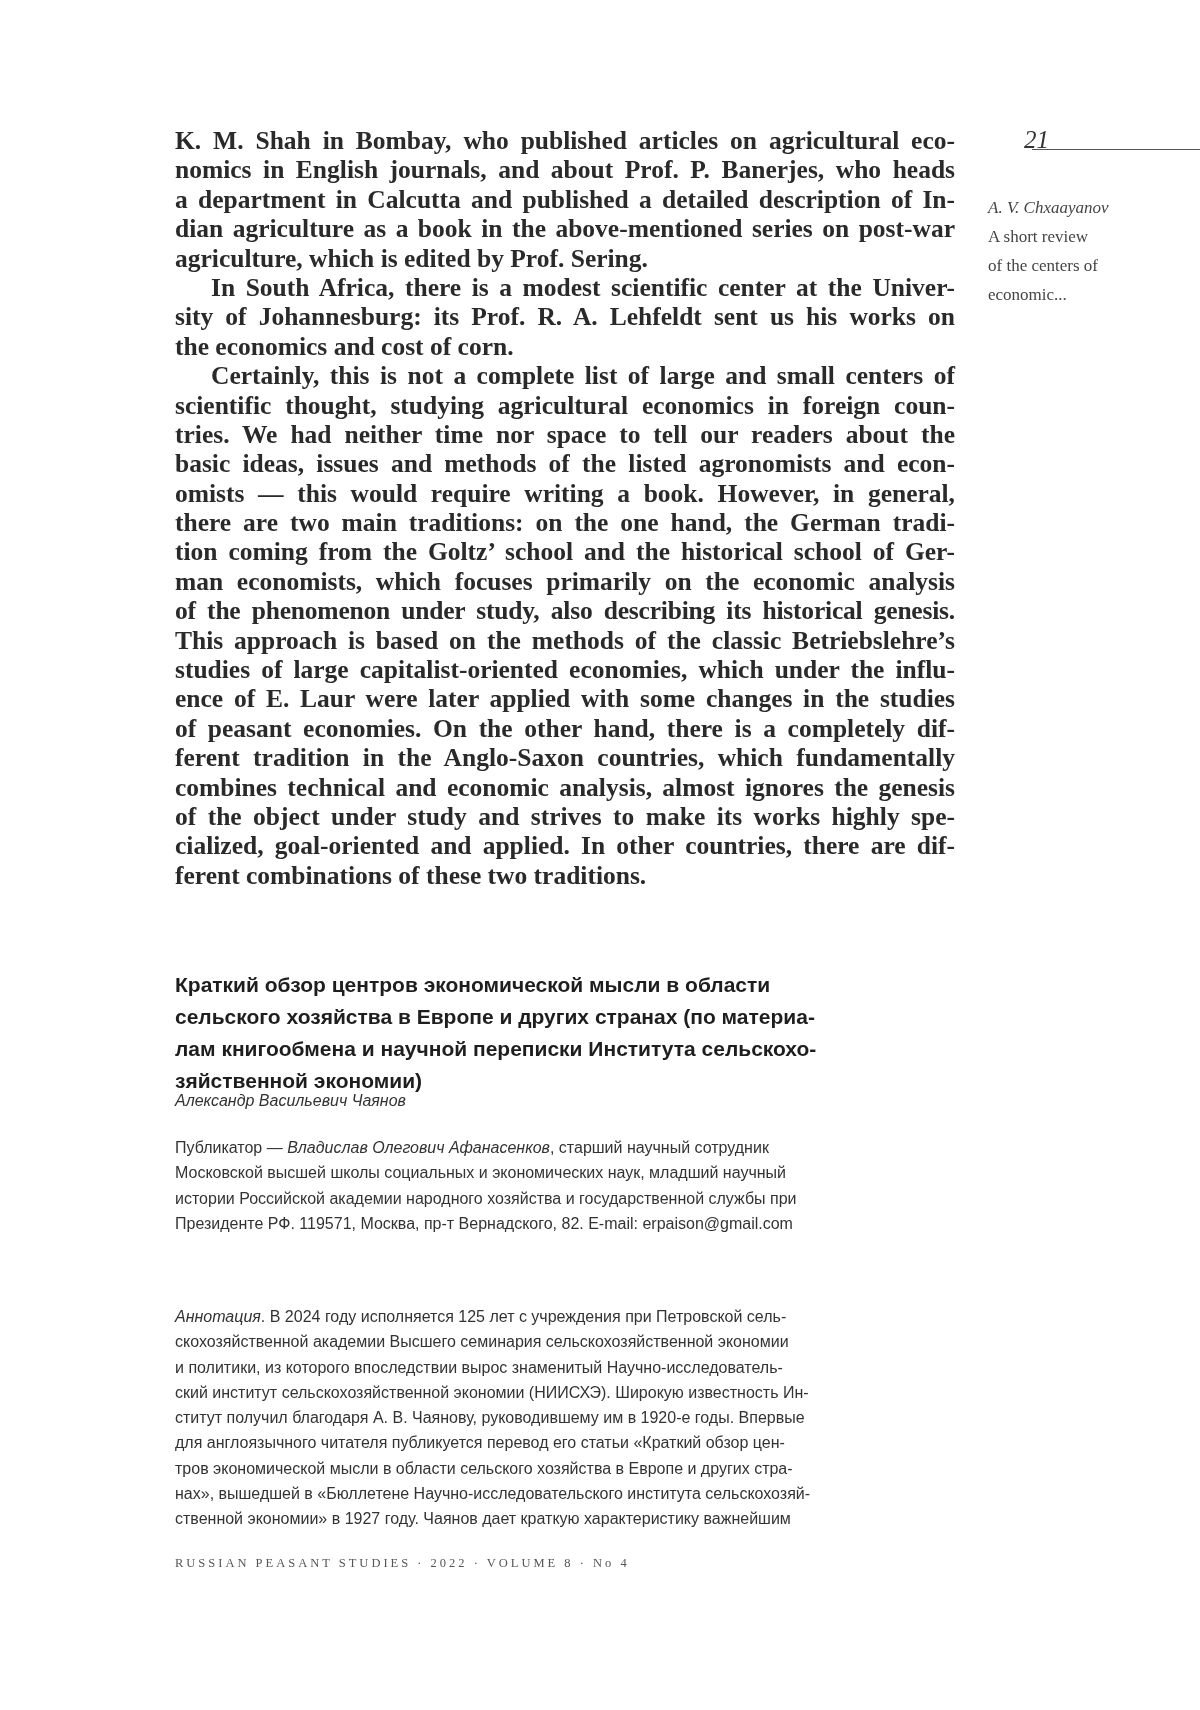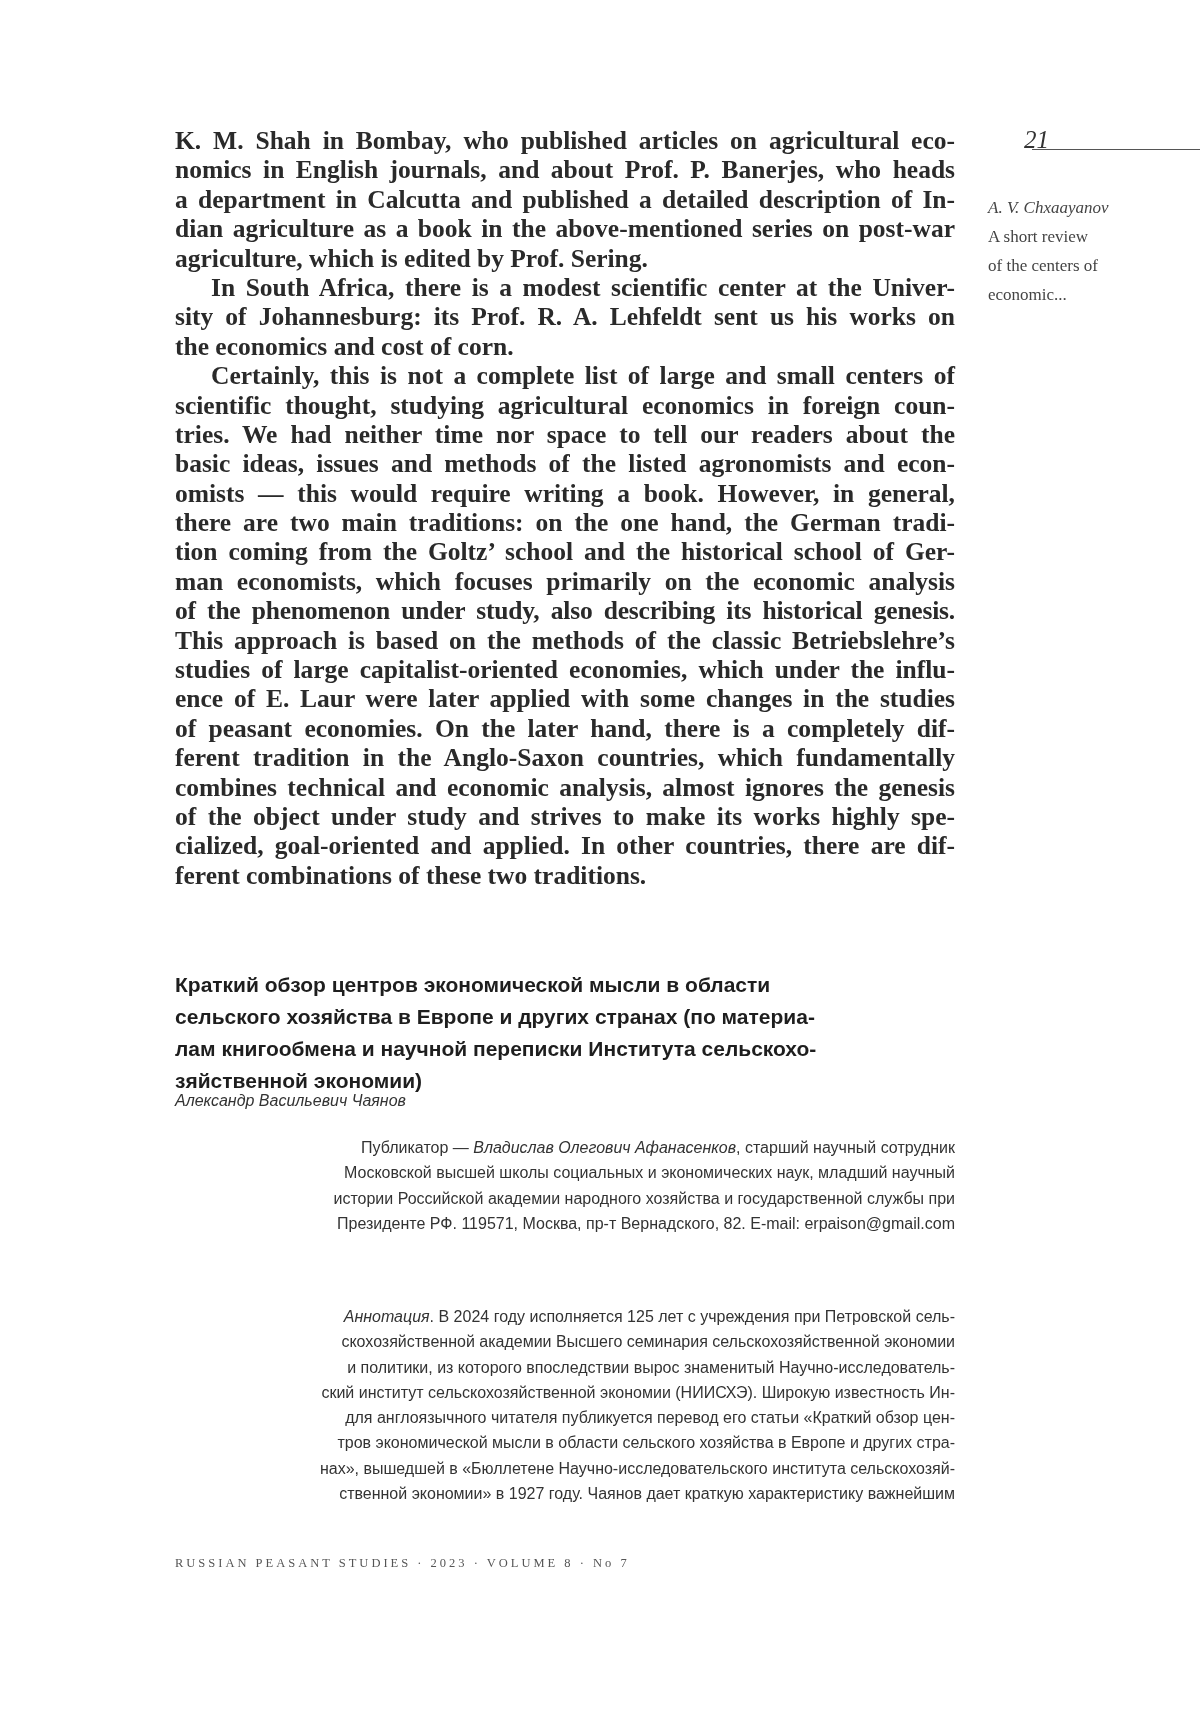--- a/index.html
+++ b/index.html
@@ -40,21 +40,21 @@
 
   .ru-author {
     position: absolute; left: 175px; top: 1092px;
     font-family: "Liberation Sans", "DejaVu Sans", sans-serif;
     font-style: italic; font-size: 16px; color: #333;
   }
 
   .ru-block {
     position: absolute; left: 175px; width: 780px;
     font-family: "Liberation Sans", "DejaVu Sans", sans-serif;
-    font-size: 16px; line-height: 25.3px; color: #333; text-align: right;
+    font-size: 16px; line-height: 25.3px; color: #333;
   }
   .ru-block .line { display: block; white-space: nowrap; }
   .ru-block .it { font-style: italic; }
   .publisher { top: 1135px; }
   .abstract { top: 1272px; margin-top: 32px; }
 
   .footer {
     position: absolute; left: 175px; top: 1556px;
     font-family: "Liberation Serif", "DejaVu Serif", serif;
     font-size: 12.5px; letter-spacing: 3px; color: #555;
@@ -94,21 +94,21 @@
       <span class="line">tries. We had neither time nor space to tell our readers about the</span>
       <span class="line">basic ideas, issues and methods of the listed agronomists and econ-</span>
       <span class="line">omists — this would require writing a book. However, in general,</span>
       <span class="line">there are two main traditions: on the one hand, the German tradi-</span>
       <span class="line">tion coming from the Goltz’ school and the historical school of Ger-</span>
       <span class="line">man economists, which focuses primarily on the economic analysis</span>
       <span class="line tight">of the phenomenon under study, also describing its historical genesis.</span>
       <span class="line">This approach is based on the methods of the classic Betriebslehre’s</span>
       <span class="line">studies of large capitalist-oriented economies, which under the influ-</span>
       <span class="line">ence of E. Laur were later applied with some changes in the studies</span>
-      <span class="line">of peasant economies. On the later hand, there is a completely dif-</span>
+      <span class="line">of peasant economies. On the other hand, there is a completely dif-</span>
       <span class="line">ferent tradition in the Anglo-Saxon countries, which fundamentally</span>
       <span class="line">combines technical and economic analysis, almost ignores the genesis</span>
       <span class="line">of the object under study and strives to make its works highly spe-</span>
       <span class="line">cialized, goal-oriented and applied. In other countries, there are dif-</span>
       <span class="line last">ferent combinations of these two traditions.</span>
     </div>
   </div>
 
   <div class="ru-title">
     <span class="line">Краткий обзор центров экономической мысли в области</span>
@@ -124,21 +124,22 @@
     <span class="line">Московской высшей школы социальных и экономических наук, младший научный</span>
     <span class="line">истории Российской академии народного хозяйства и государственной службы при</span>
     <span class="line">Президенте РФ. 119571, Москва, пр-т Вернадского, 82. E-mail: erpaison@gmail.com</span>
   </div>
 
   <div class="ru-block abstract">
     <span class="line"><span class="it">Аннотация</span><span>. В 2024 году исполняется 125 лет с учреждения при Петровской сель-</span></span>
     <span class="line">скохозяйственной академии Высшего семинария сельскохозяйственной экономии</span>
     <span class="line">и политики, из которого впоследствии вырос знаменитый Научно-исследователь-</span>
     <span class="line">ский институт сельскохозяйственной экономии (НИИСХЭ). Широкую известность Ин-</span>
+    <span class="line">ститут получил благодаря А. В. Чаянову, руководившему им в 1920-е годы. Впервые</span>
     <span class="line">для англоязычного читателя публикуется перевод его статьи «Краткий обзор цен-</span>
     <span class="line">тров экономической мысли в области сельского хозяйства в Европе и других стра-</span>
     <span class="line">нах», вышедшей в «Бюллетене Научно-исследовательского института сельскохозяй-</span>
     <span class="line">ственной экономии» в 1927 году. Чаянов дает краткую характеристику важнейшим</span>
   </div>
 
-  <div class="footer">RUSSIAN PEASANT STUDIES · 2023 · VOLUME 8 · No 7</div>
+  <div class="footer">RUSSIAN PEASANT STUDIES · 2022 · VOLUME 8 · No 4</div>
 
 </div>
 
 </body></html>

